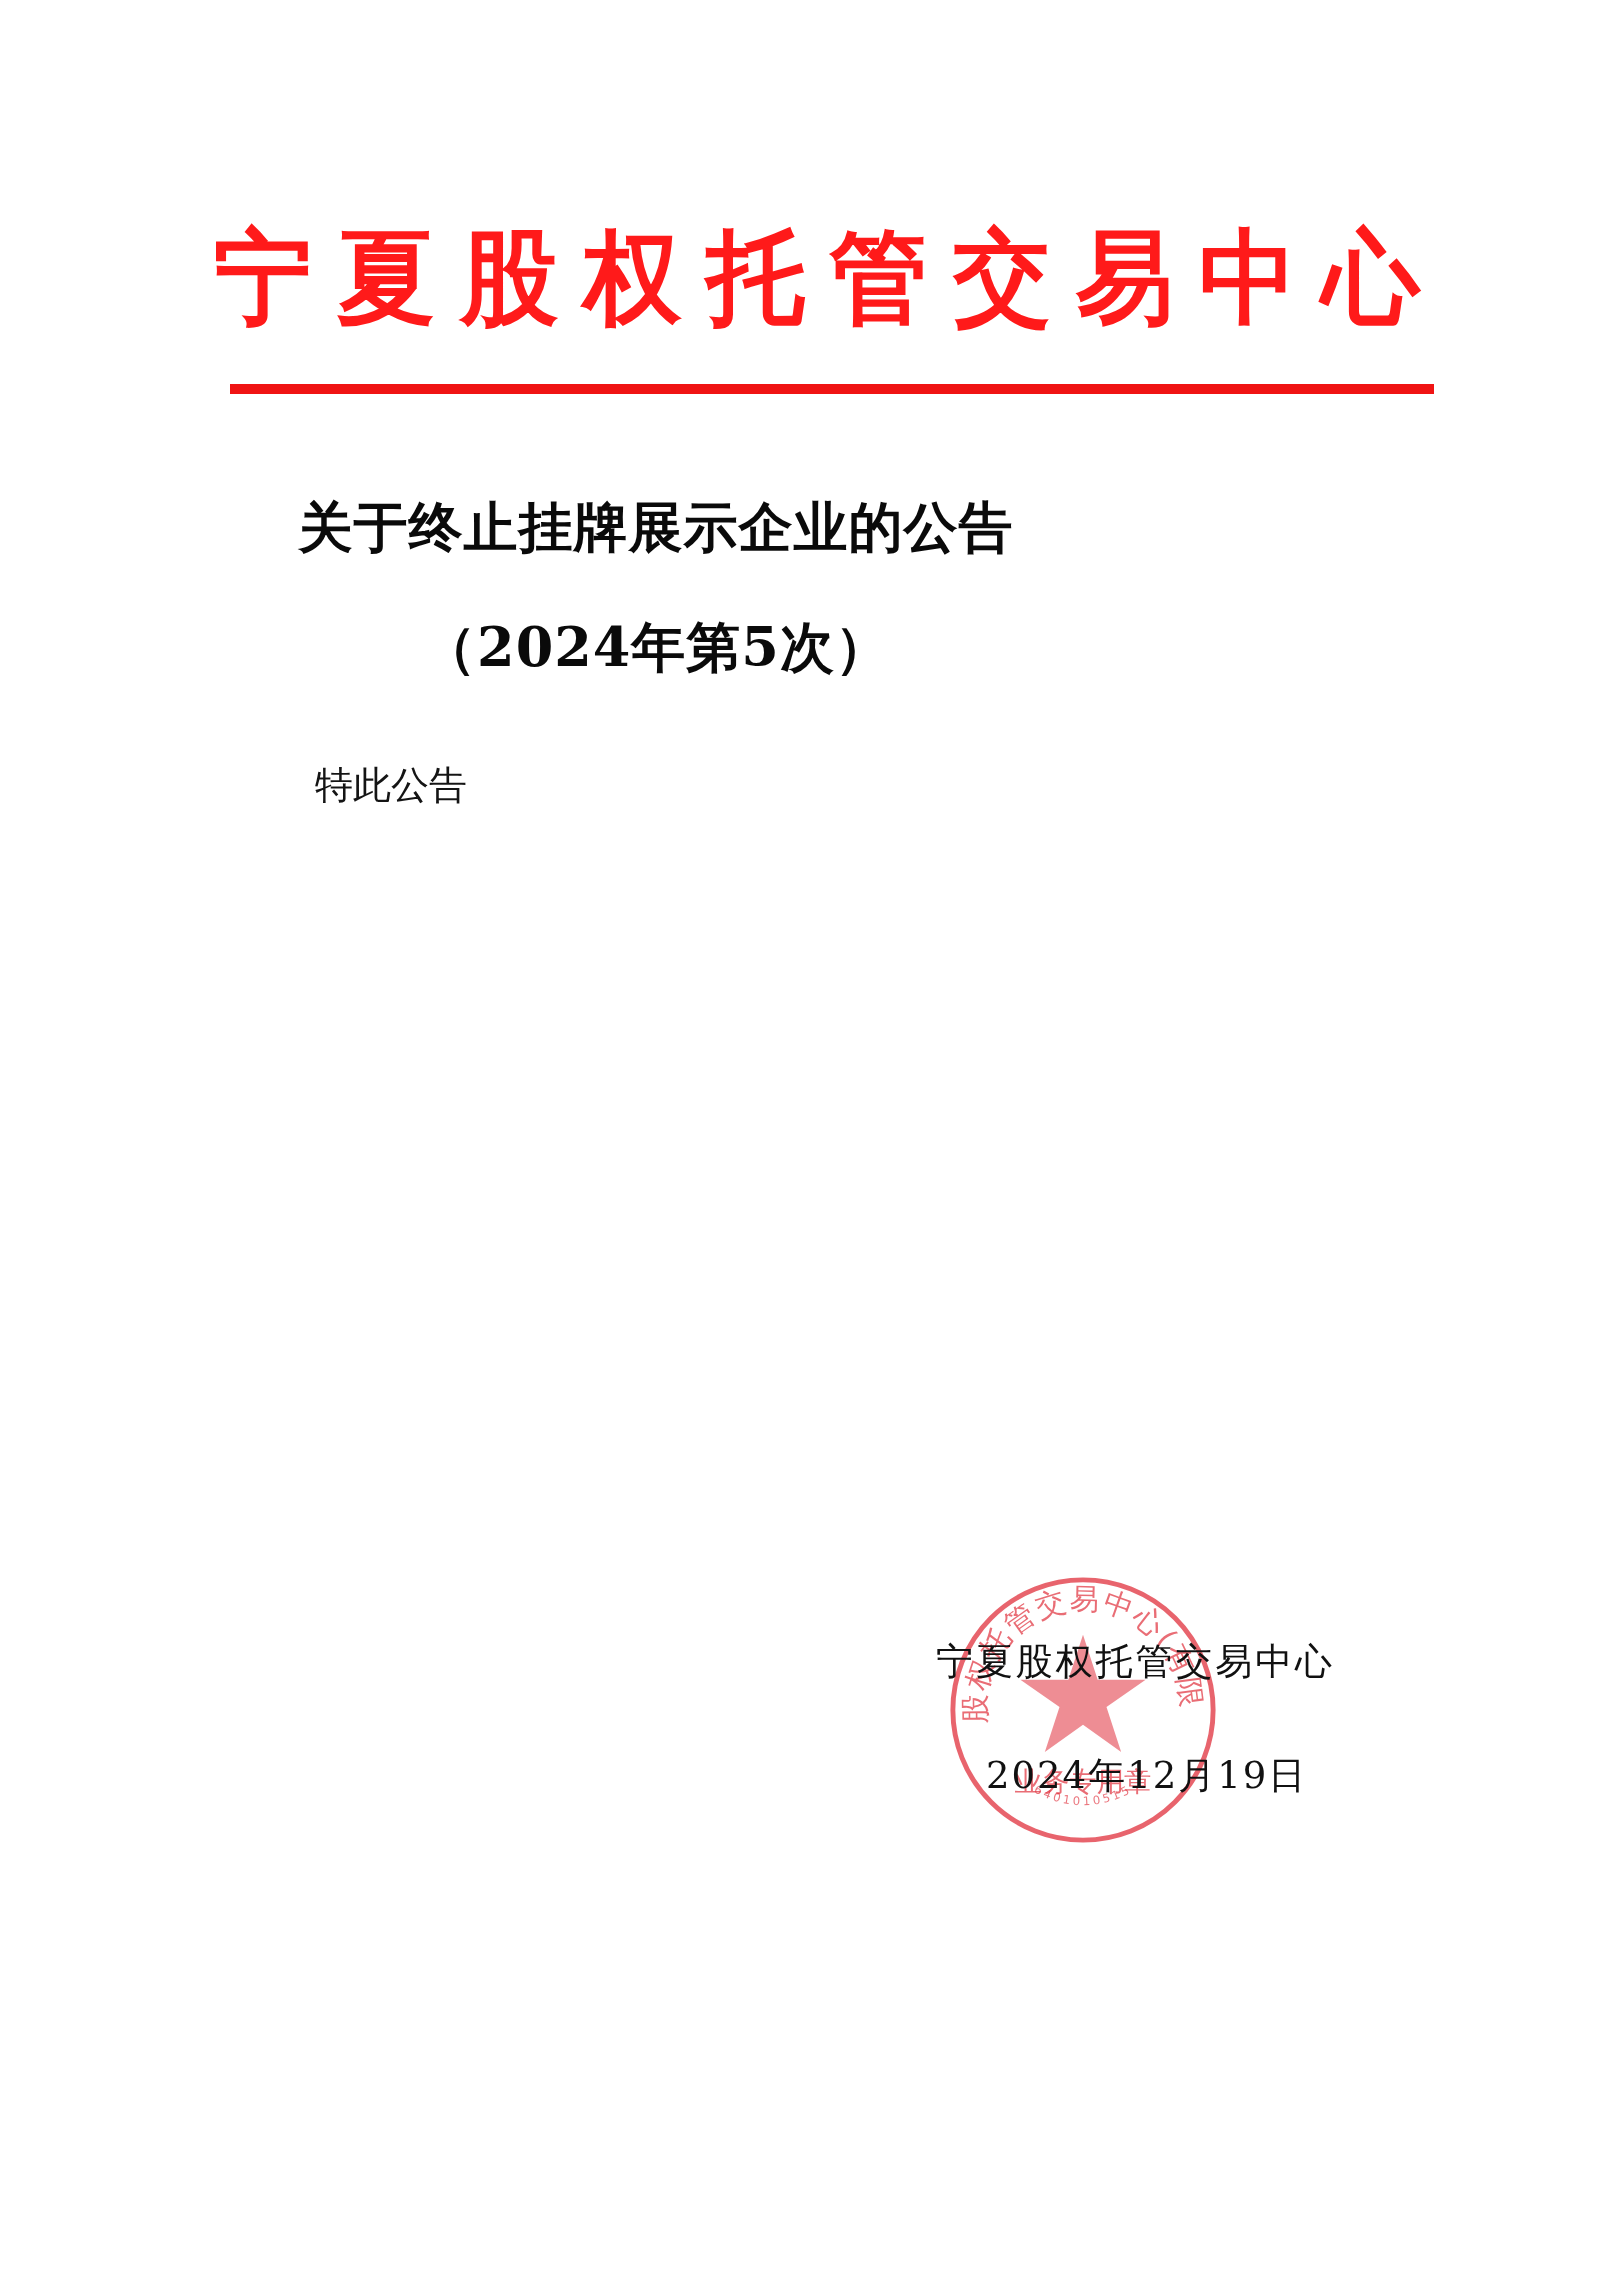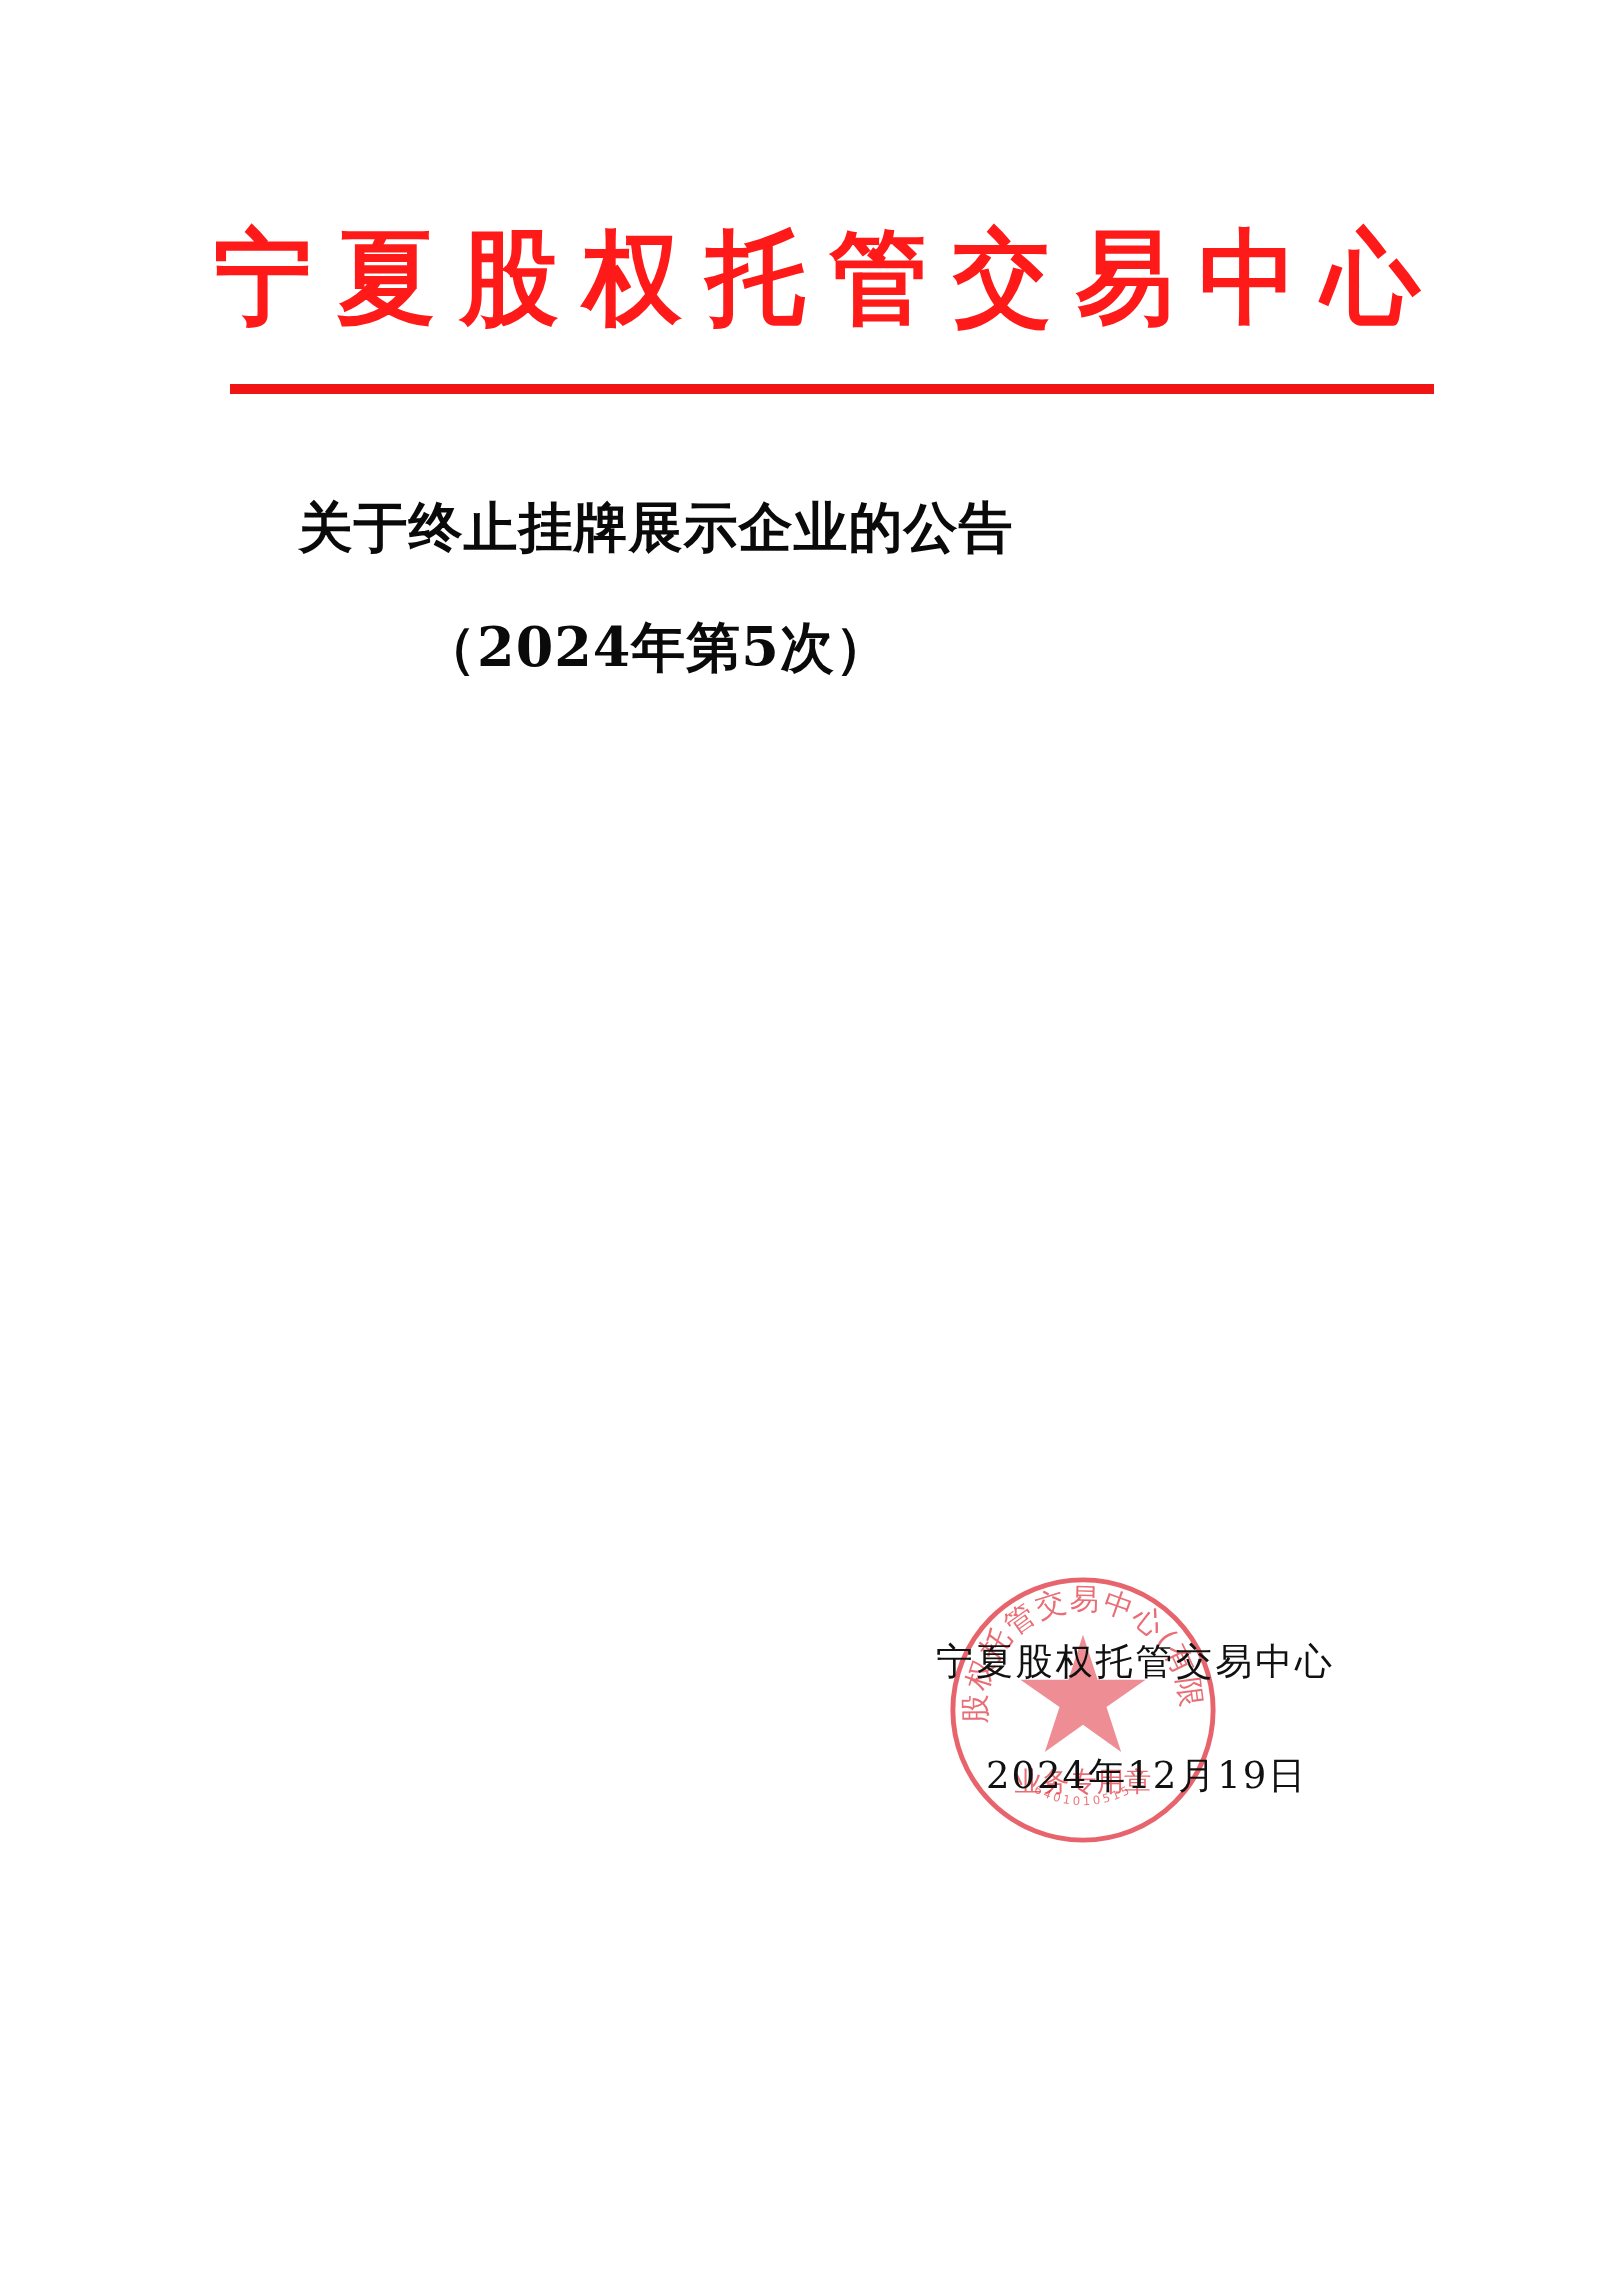--- a/index.html
+++ b/index.html
@@ -118,20 +118,21 @@
   <span>中</span>
   <span>心</span>
 </div>
 
 <div class="red-rule"></div>
 
 <div class="title title-1">关于终止挂牌展示企业的公告</div>
 <div class="title title-2">（2024年第5次）</div>
 
 <div class="body-text">
+  <p class="closing">特此公告</p>
 </div>
 
 <svg class="seal" viewBox="0 0 278 278" xmlns="http://www.w3.org/2000/svg">
   <defs>
     <path id="sealArcTop" d="M 40 150 A 100 100 0 1 1 238 150"></path>
     <path id="sealArcBottom" d="M 62 200 A 100 100 0 0 0 216 200"></path>
   </defs>
   <circle cx="139" cy="139" r="133" fill="none" stroke="#e0303c" stroke-width="5" opacity="0.75"></circle>
   <polygon points="139,62 154,108 203,108 163,136 178,182 139,154 100,182 115,136 75,108 124,108" fill="#e0303c" opacity="0.55"></polygon>
   <text font-family="DejaVu Sans, sans-serif" font-size="30" fill="#e0303c" opacity="0.7" letter-spacing="2">

